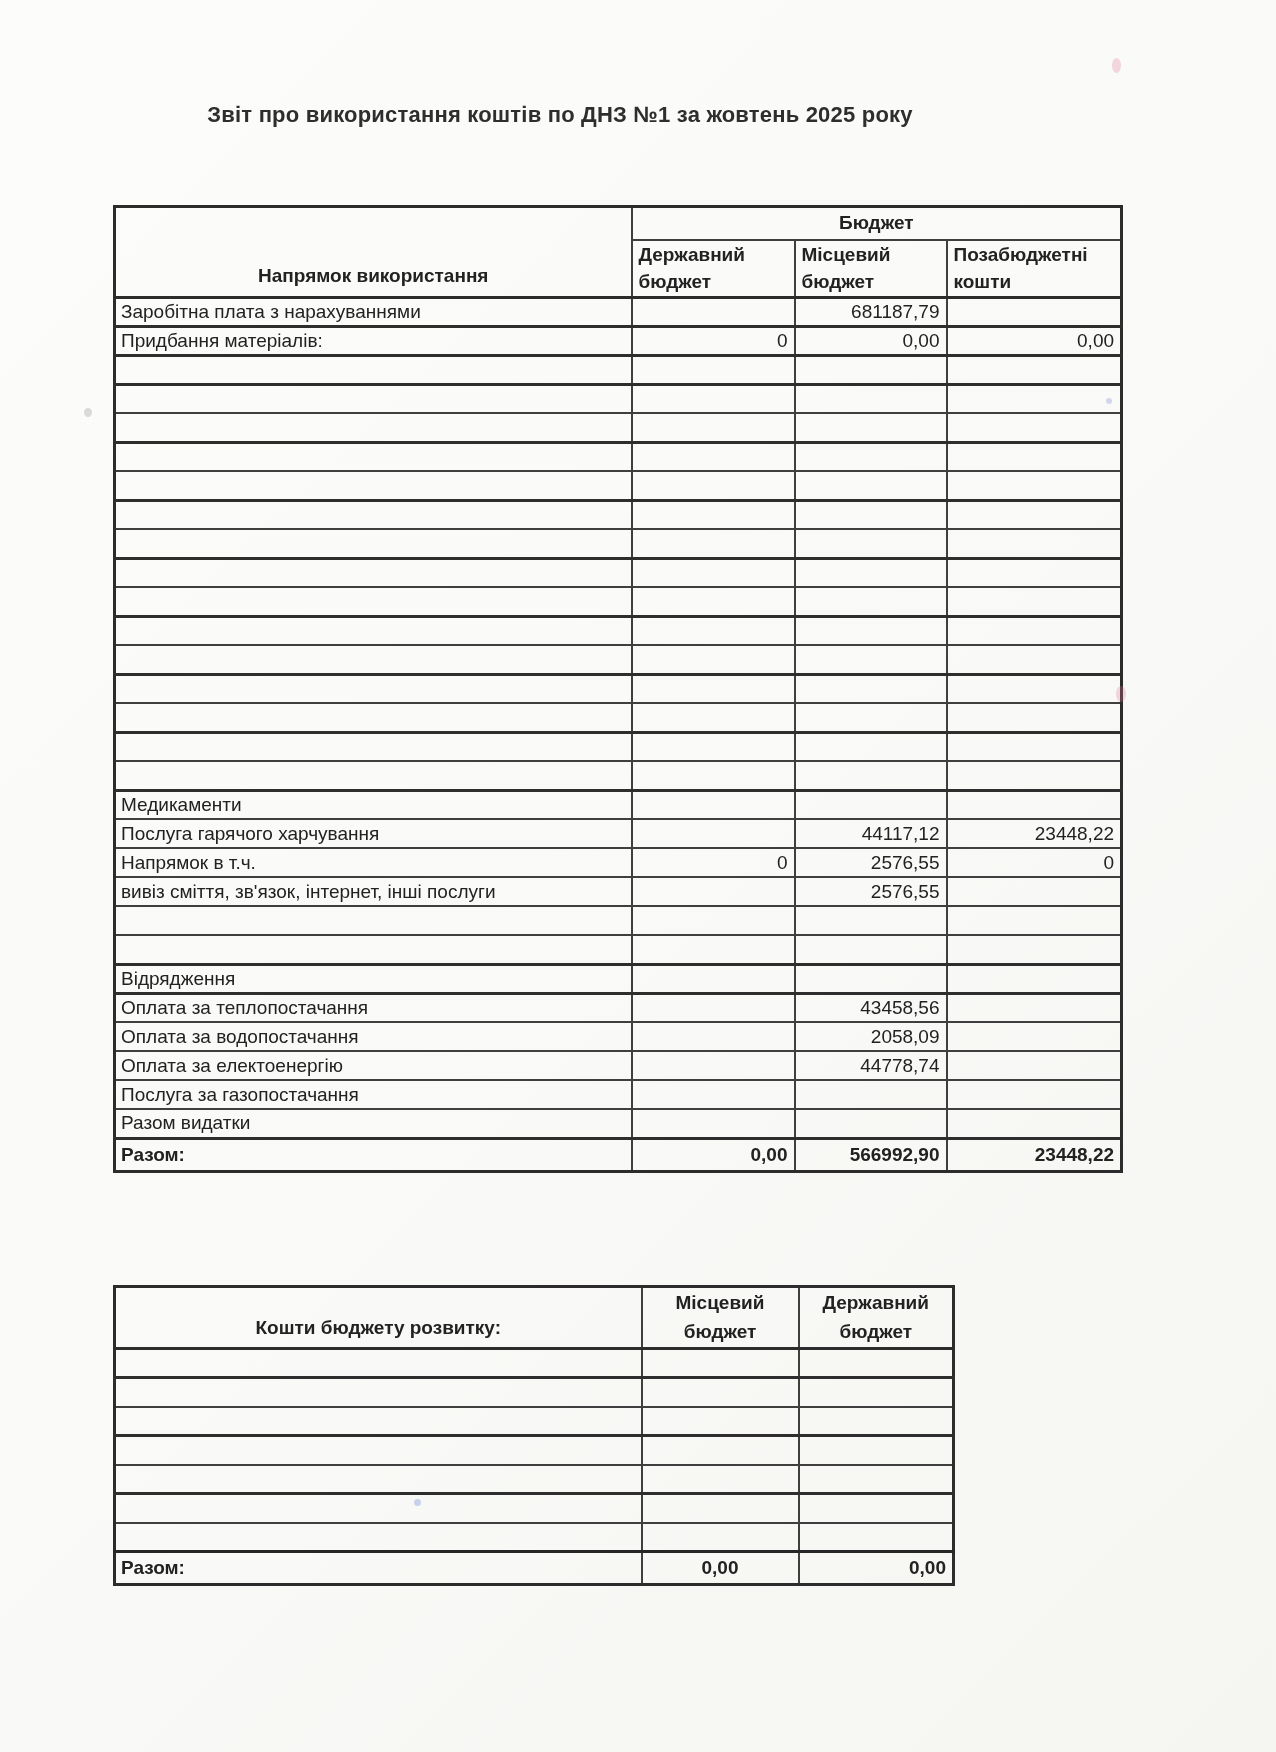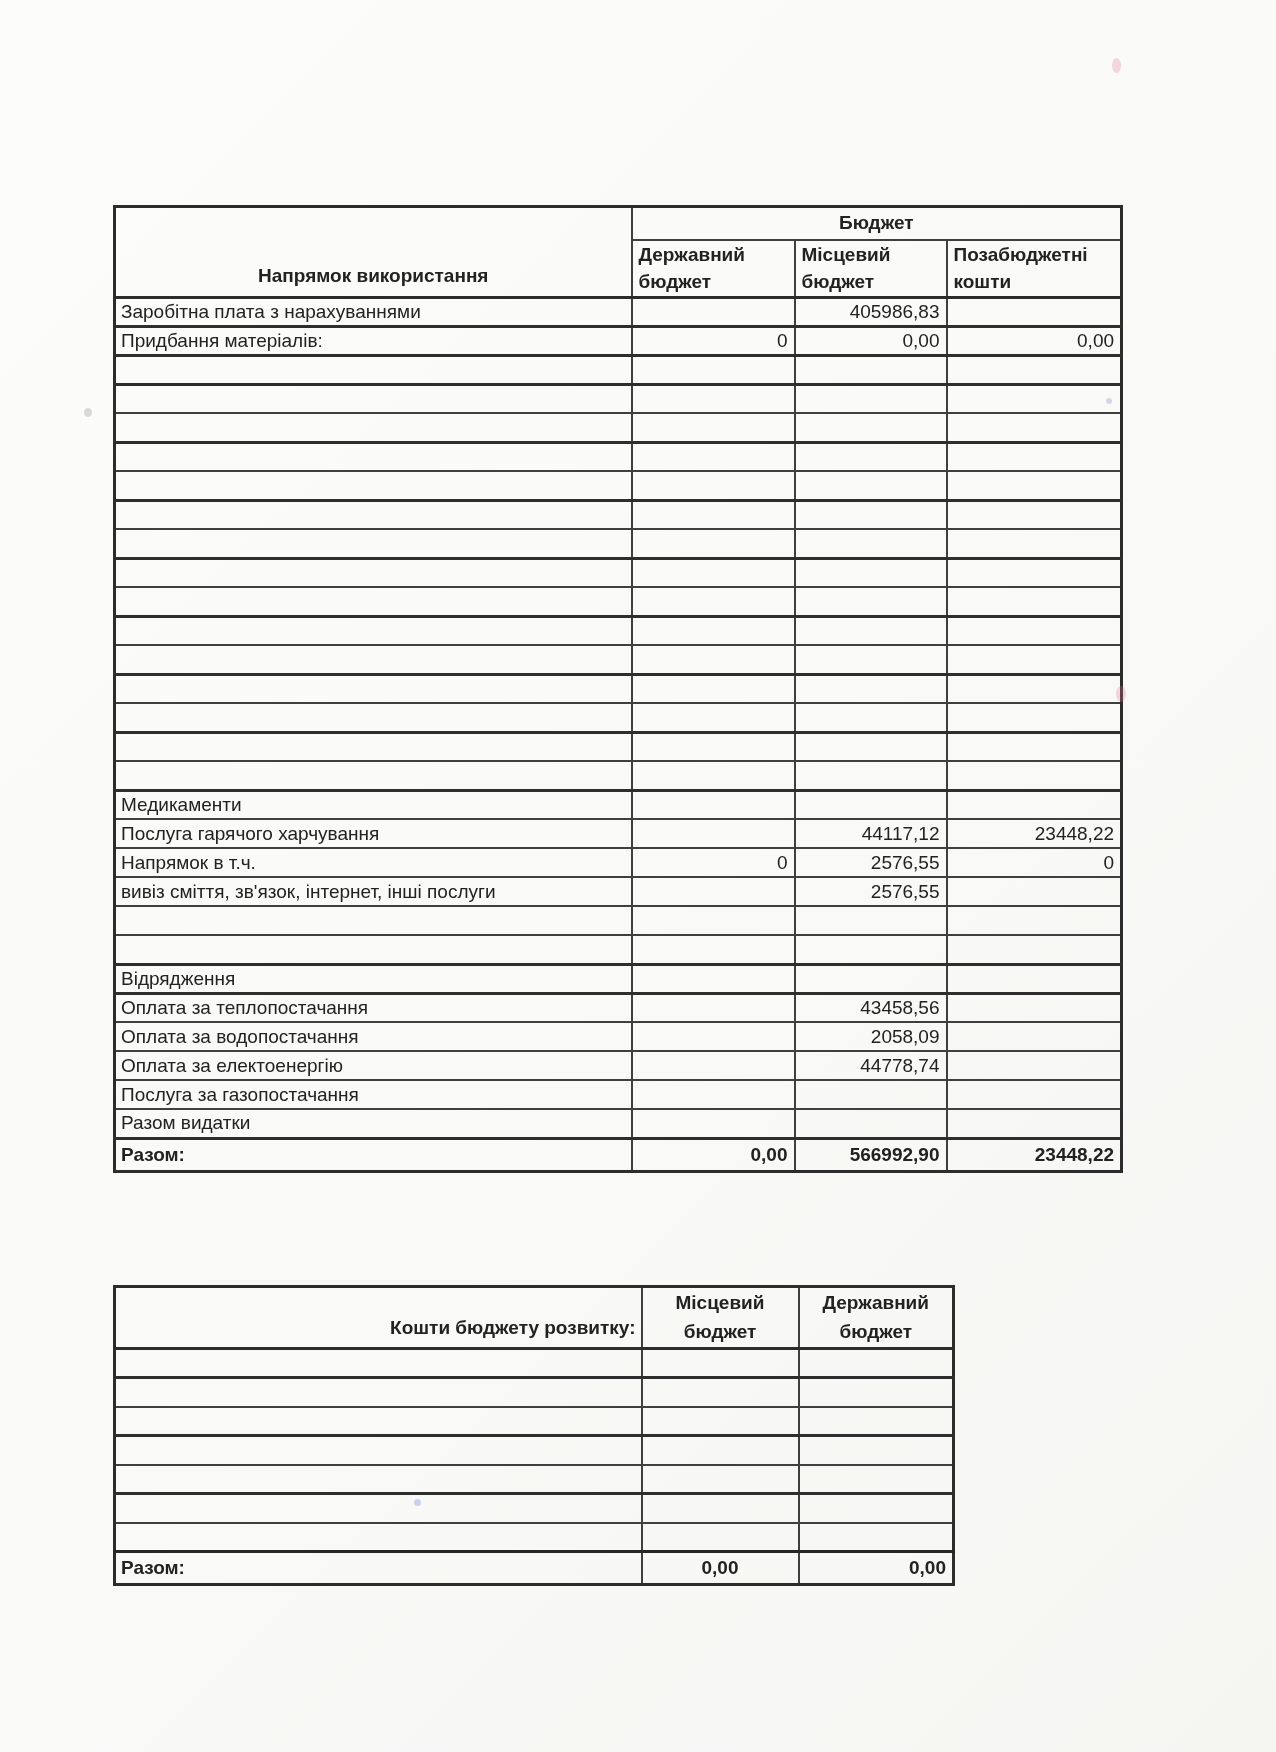--- a/index.html
+++ b/index.html
@@ -55,21 +55,21 @@
   td.val{text-align:right;padding:0 6px;}
   tr.hline-heavy td{border-bottom-width:3px;border-bottom-color:#2e2e2e;}
   tr.total-row td{
     font-weight:bold;
     border-top:3px solid #262626;
     height:30px;
   }
   
   #dev-table tr.dev-head{height:60px;}
   #dev-table th.dev-label{
-    vertical-align:bottom;text-align:right;
+    vertical-align:bottom;text-align:center;
     font-weight:bold;padding:0 5px 8px 5px;
     border-bottom:3px solid #2c2c2c;
   }
   #dev-table th.dev-col{
     text-align:center;vertical-align:middle;
     font-weight:bold;white-space:normal;line-height:1.5;
     border-bottom:3px solid #2c2c2c;
   }
   #dev-table td.center{text-align:center;}
   
@@ -78,20 +78,21 @@
   .a2{left:1116px;top:686px;width:10px;height:16px;background:rgba(228,120,155,.28);}
   .a3{left:414px;top:1499px;width:7px;height:7px;background:rgba(90,120,210,.30);}
   .a4{left:84px;top:408px;width:8px;height:9px;background:rgba(120,120,125,.25);}
   .a5{left:1106px;top:398px;width:6px;height:6px;background:rgba(100,110,200,.25);}
 </style>
 </head>
 <body>
 
 <div class="sheet">
 
+  <div class="page-title">Звіт про використання коштів по ДНЗ №1 за жовтень 2025 року</div>
 
   <table id="main-table">
     <colgroup>
       <col style="width:517px">
         <col style="width:163px">
         <col style="width:152px">
         <col style="width:175px">
     </colgroup>
     <thead>
       <tr class="group-row">
@@ -101,21 +102,21 @@
       <tr class="sub-row">
         <th class="sub-col">Державний бюджет</th>
         <th class="sub-col">Місцевий бюджет</th>
         <th class="sub-col">Позабюджетні кошти</th>
       </tr>
     </thead>
     <tbody id="main-body">
         <tr class="hline-heavy">
           <td class="lbl">Заробітна плата з нарахуваннями</td>
           <td class="val"></td>
-          <td class="val">405986,83</td>
+          <td class="val">681187,79</td>
           <td class="val"></td>
         </tr>
         <tr class="hline-heavy">
           <td class="lbl">Придбання матеріалів:</td>
           <td class="val">0</td>
           <td class="val">0,00</td>
           <td class="val">0,00</td>
         </tr>
         <tr class="hline-heavy">
           <td class="lbl"></td>

